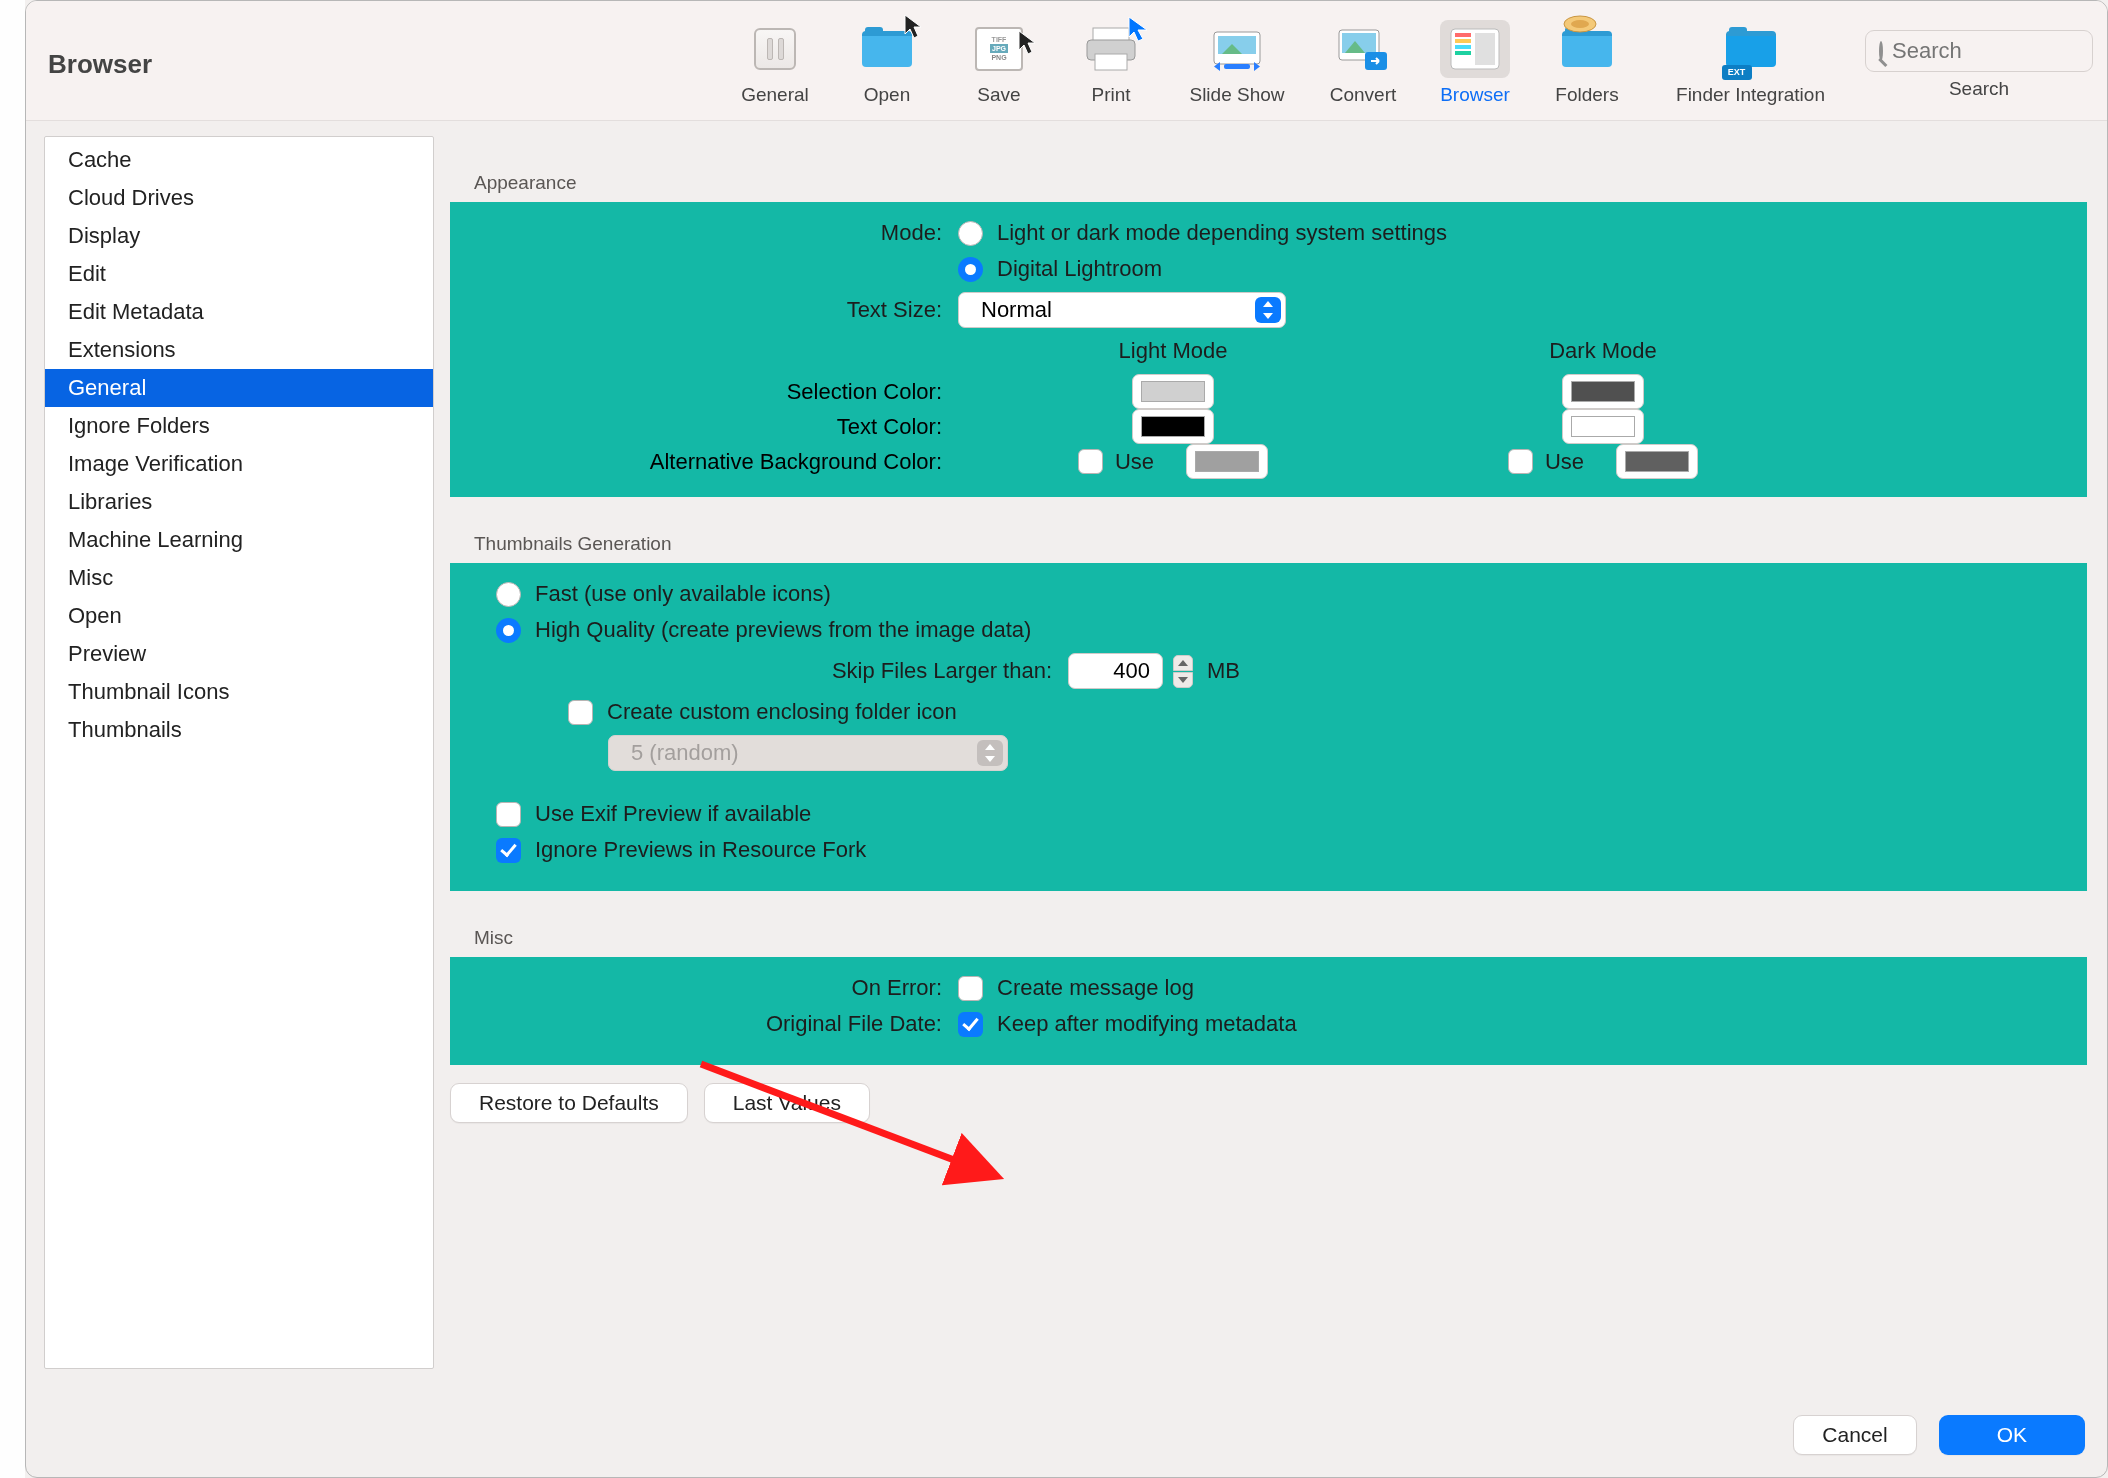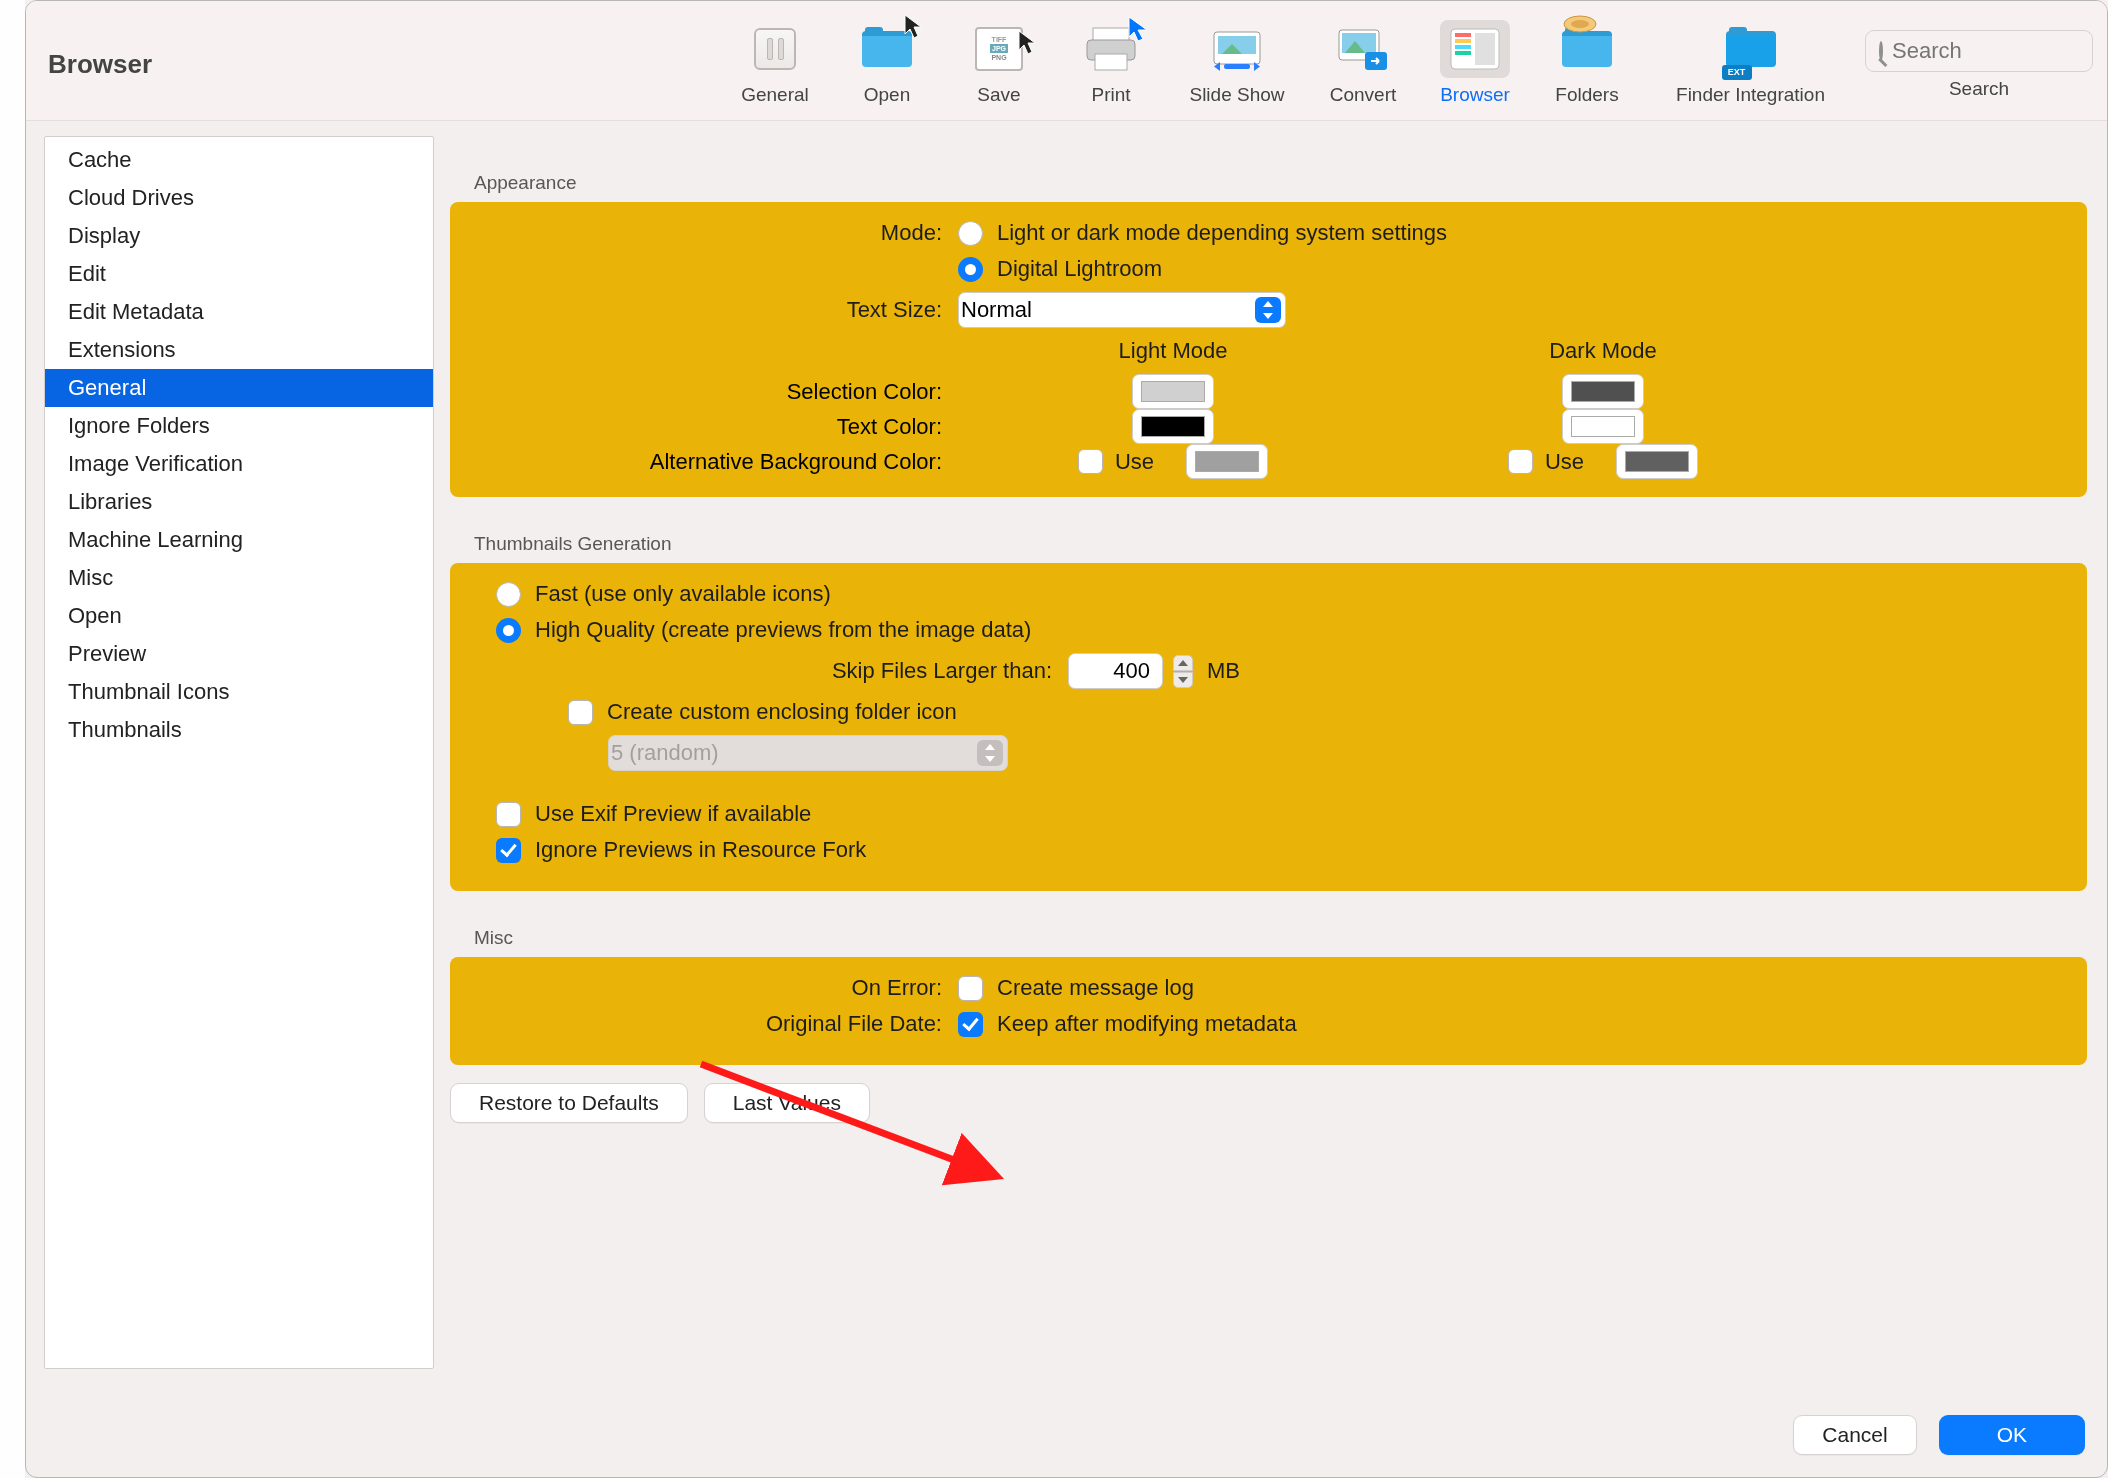--- a/index.html
+++ b/index.html
@@ -120,22 +120,22 @@
   flex: 1;
   display: flex;
   flex-direction: column;
 }
 .sect-title {
   font-size: 19px;
   color: #5a5654;
   margin: 36px 0 0 24px;
 }
 .sect-box {
-  background: #eab308;
-  border-radius: 8px;
+  background: #14b8a6;
+  border-radius: 0;
   padding: 18px 18px;
   margin-top: 8px;
 }
 .form-row {
   display: flex;
   align-items: center;
   margin-bottom: 10px;
 }
 .form-lbl {
   width: 490px;
@@ -192,21 +192,21 @@
 }
 .opt-label { font-size: 22px; color: #1d1d1d; }
 .select {
   display: flex;
   align-items: center;
   justify-content: space-between;
   height: 36px;
   background: #fff;
   border: 1px solid #cfcbc9;
   border-radius: 7px;
-  padding: 0 4px 0 2px;
+  padding: 0 4px 0 22px;
   font-size: 22px;
   min-width: 328px;
 }
 .select .caret {
   width: 26px; height: 26px;
   background: #0a7aff;
   border-radius: 6px;
   position: relative;
 }
 .select .caret:before, .select .caret:after {

